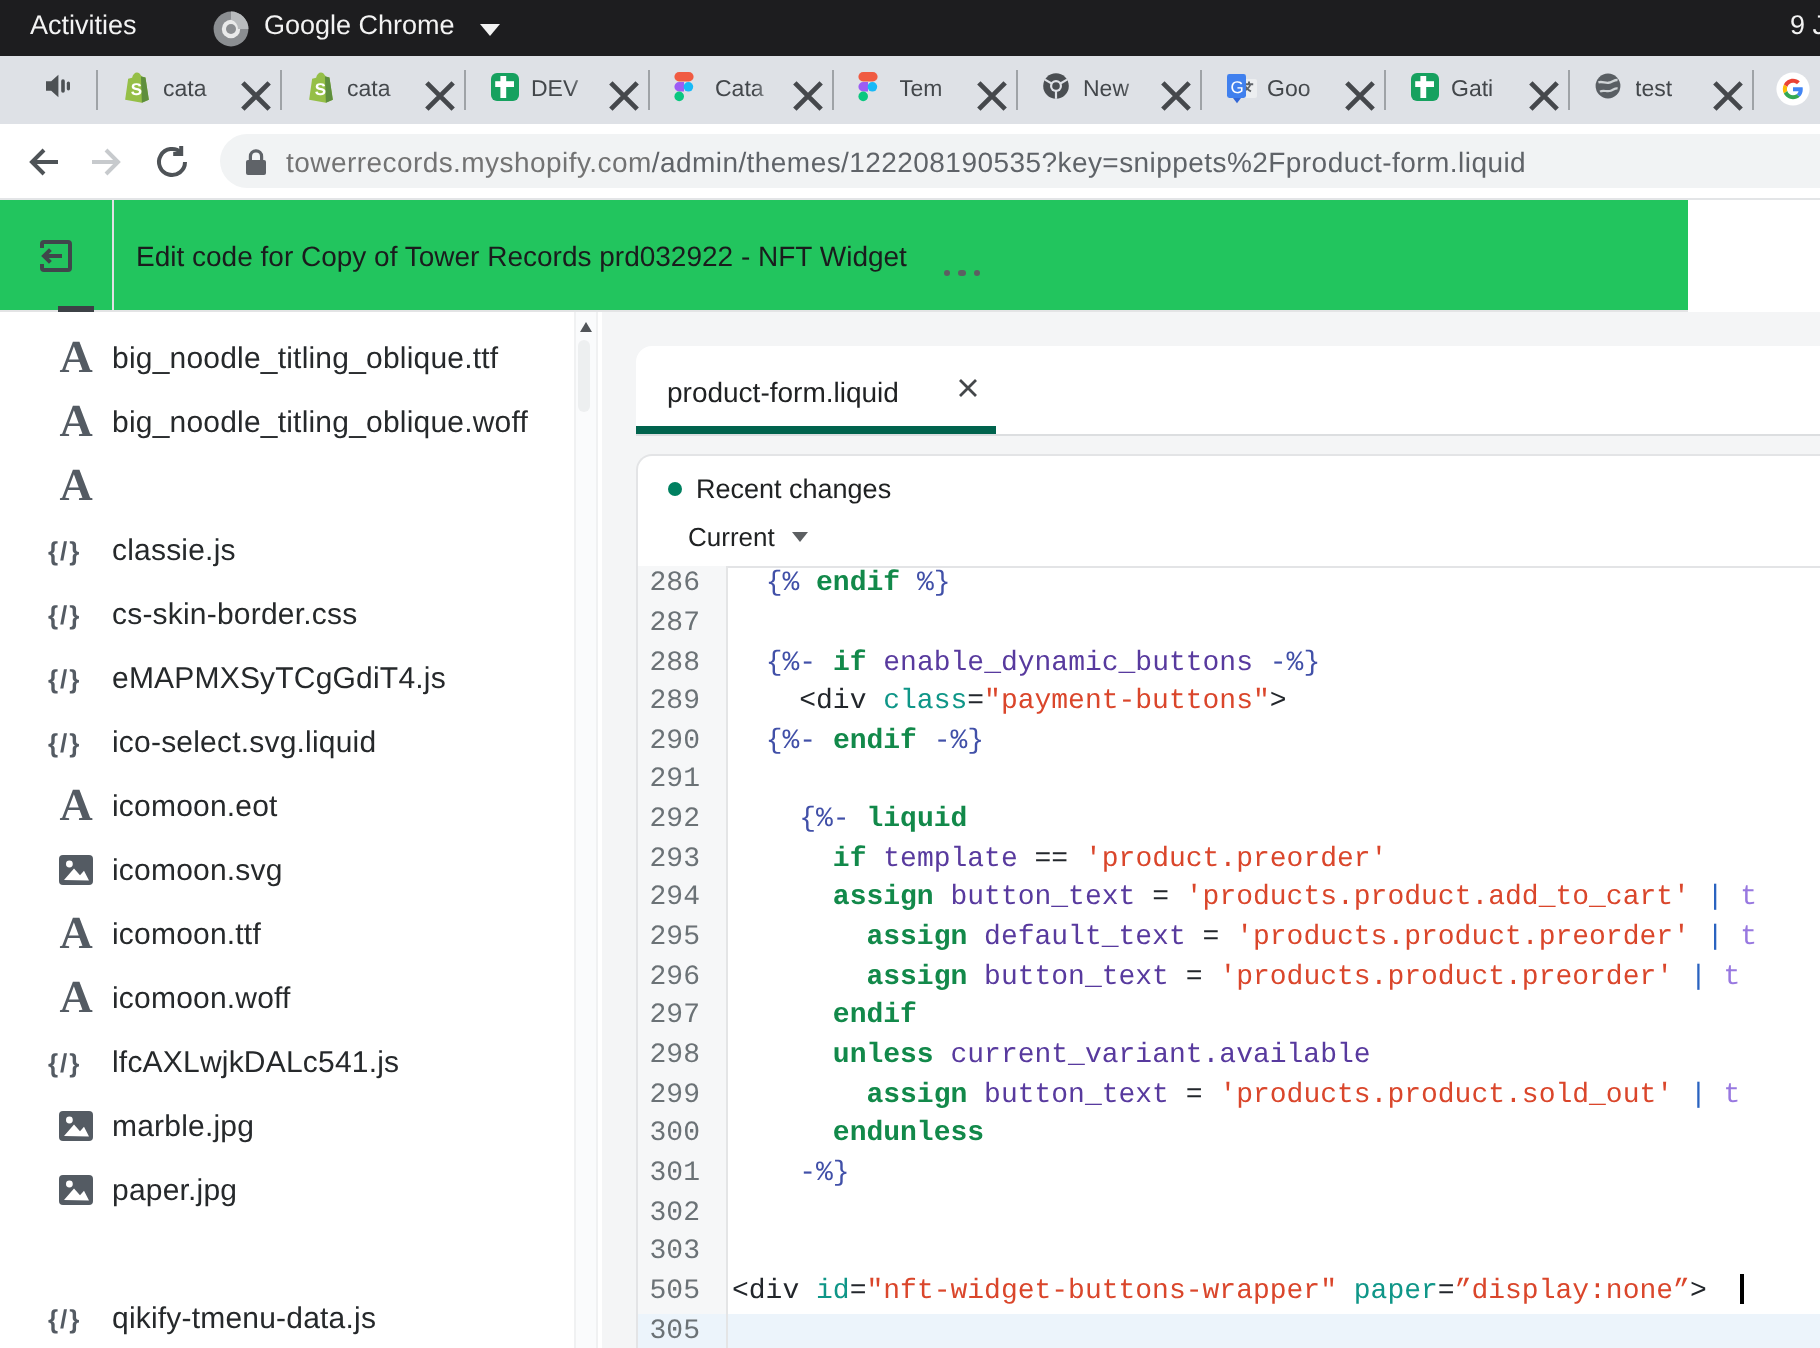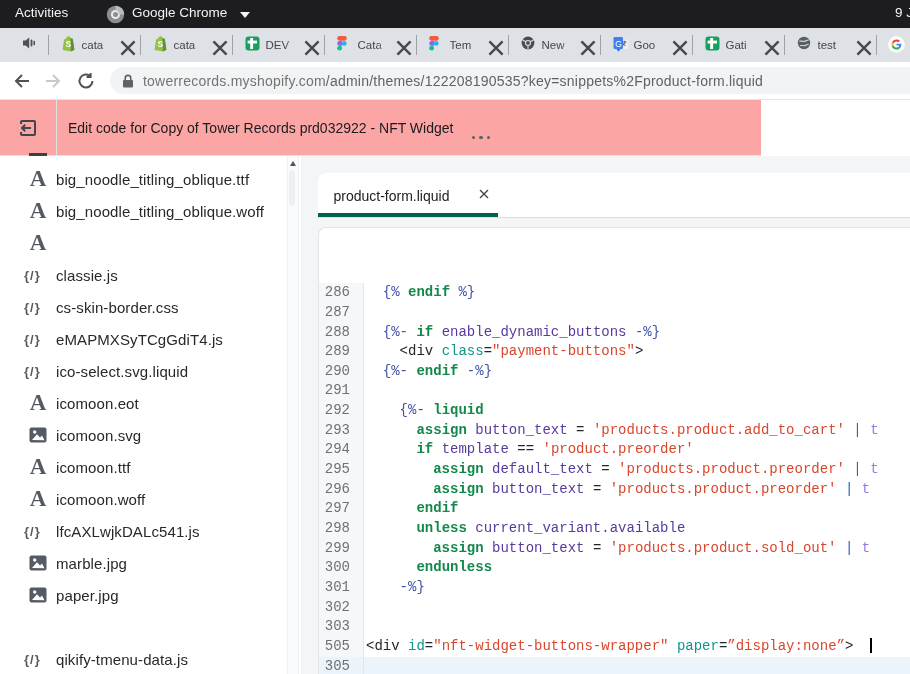--- a/index.html
+++ b/index.html
@@ -5,21 +5,21 @@
 html,body{margin:0;padding:0}
 body{width:910px;height:674px;overflow:hidden;position:relative;font-family:"Liberation Sans",sans-serif;background:#fff}
 .abs{position:absolute}
 #topbar{left:0;top:0;width:910px;height:44px;background:#1d1d1f;color:#f3f3f3;font-size:13.5px}
 #tabstrip{left:0;top:28px;width:910px;height:34px;background:#dee1e6}
 .tabdiv{width:1px;height:20px;top:7px;background:#8a8e92;opacity:.75}
 .tabtxt{top:10.5px;font-size:11.5px;color:#43474b;white-space:nowrap;width:32px;overflow:hidden;-webkit-mask-image:linear-gradient(90deg,#000 60%,transparent 98%)}
 .tabx{top:9px;width:16px;height:16px}
 #toolbar{left:0;top:62px;width:910px;height:37px;background:#fff;border-bottom:1px solid #e3e5e7}
 #omni{left:110px;top:5px;width:805px;height:27px;background:#f1f3f4;border-radius:13.5px 0 0 13.5px}
-#adminhead{left:0;top:100px;width:761px;height:55px;background:#fca5a5;border-bottom:1px solid #e3e4e5}
+#adminhead{left:0;top:100px;width:844px;height:55px;background:#22c55e;border-bottom:1px solid #e3e4e5}
 #content{left:0;top:156px;width:910px;height:518px;background:#fff}
 #graybg{left:301px;top:0;width:609px;height:518px;background:#f4f5f6}
 #edtabs{left:318px;top:17px;width:592px;height:44px;background:#fff;border-bottom:1px solid #dcdee0;border-radius:8px 0 0 0}
 #greenline{left:318px;top:56.5px;width:180px;height:4px;background:#00634d}
 #card{left:318px;top:71px;width:592px;height:447px;background:#fff;border-top:1px solid #e3e4e6;border-left:1px solid #e3e4e6;border-radius:8px 0 0 0}
 #cardhead{left:0;top:0;width:592px;height:55px;border-bottom:1px solid #e3e4e6}
 .row{left:0;width:287px;height:32px}
 .rowtxt{left:56px;top:7px;font-size:15px;letter-spacing:0.1px;color:#26292b;white-space:nowrap}
 .aicon{left:27px;top:2px;width:22px;text-align:center;font-family:"Liberation Serif",serif;font-weight:bold;font-size:23px;color:#545b63}
 .cicon{left:24px;top:7.5px;width:26px;font-size:13px;font-weight:700;color:#545b63;letter-spacing:1px}
@@ -284,20 +284,26 @@
 
   <div class="abs" id="edtabs">
     <div class="abs" style="left:15.5px;top:14.5px;font-size:14px;color:#202223">product-form.liquid</div>
     <svg class="abs" style="left:160px;top:14.5px" width="12" height="12" viewBox="0 0 12 12" stroke="#44474a" stroke-width="1.4" fill="none">
         <path d="M2 2l8 8M10 2l-8 8"></path>
       </svg>
   </div>
   <div class="abs" id="greenline"></div>
 
   <div class="abs" id="card">
+    <div class="abs" id="cardhead">
+      <div class="abs" style="left:15px;top:12.5px;width:7px;height:7px;border-radius:50%;background:#008060"></div>
+      <div class="abs" style="left:29px;top:9px;font-size:13.5px;color:#202223">Recent changes</div>
+      <div class="abs" style="left:25px;top:33px;font-size:13px;color:#202223">Current</div>
+      <div class="abs" style="left:77px;top:38px;width:0;height:0;border-left:4.5px solid transparent;border-right:4.5px solid transparent;border-top:5px solid #5c5f62"></div>
+    </div>
     <div class="abs" style="left:0;top:55.2px;width:43.5px;height:373.5px;background:#f6f7f8"></div>
       <div class="abs" style="left:0;top:428.7px;width:591px;height:19.7px;background:#ecf4fb"></div>
       <div class="abs" id="gutter" style="left:0;top:55.2px;width:31px;border-right:1px solid #e4e5e6;text-align:right;padding-right:12.5px;color:#6b7276">
         <div class="cl mono">286</div>
         <div class="cl mono">287</div>
         <div class="cl mono">288</div>
         <div class="cl mono">289</div>
         <div class="cl mono">290</div>
         <div class="cl mono">291</div>
         <div class="cl mono">292</div>
@@ -316,22 +322,22 @@
         <div class="cl mono">305</div>
       </div>
     <div class="abs" id="code" style="left:47px;top:55.2px;width:544px;overflow:hidden">
         <div class="cl mono">  <span class="p">{%</span> <span class="k">endif</span> <span class="p">%}</span></div>
         <div class="cl mono"></div>
         <div class="cl mono">  <span class="p">{%-</span> <span class="k">if</span> <span class="v">enable_dynamic_buttons</span> <span class="p">-%}</span></div>
         <div class="cl mono">    <span class="t">&lt;div</span> <span class="a">class</span><span class="t">=</span><span class="s">"payment-buttons"</span><span class="t">&gt;</span></div>
         <div class="cl mono">  <span class="p">{%-</span> <span class="k">endif</span> <span class="p">-%}</span></div>
         <div class="cl mono"></div>
         <div class="cl mono">    <span class="p">{%-</span> <span class="k">liquid</span></div>
+        <div class="cl mono">      <span class="k">if</span> <span class="v">template</span> <span class="eq">==</span> <span class="s">'product.preorder'</span></div>
         <div class="cl mono">      <span class="k">assign</span> <span class="v">button_text</span> <span class="eq">=</span> <span class="s">'products.product.add_to_cart'</span> <span class="pi">|</span> <span class="f">t</span></div>
-        <div class="cl mono">      <span class="k">if</span> <span class="v">template</span> <span class="eq">==</span> <span class="s">'product.preorder'</span></div>
         <div class="cl mono">        <span class="k">assign</span> <span class="v">default_text</span> <span class="eq">=</span> <span class="s">'products.product.preorder'</span> <span class="pi">|</span> <span class="f">t</span></div>
         <div class="cl mono">        <span class="k">assign</span> <span class="v">button_text</span> <span class="eq">=</span> <span class="s">'products.product.preorder'</span> <span class="pi">|</span> <span class="f">t</span></div>
         <div class="cl mono">      <span class="k">endif</span></div>
         <div class="cl mono">      <span class="k">unless</span> <span class="v">current_variant.available</span></div>
         <div class="cl mono">        <span class="k">assign</span> <span class="v">button_text</span> <span class="eq">=</span> <span class="s">'products.product.sold_out'</span> <span class="pi">|</span> <span class="f">t</span></div>
         <div class="cl mono">      <span class="k">endunless</span></div>
         <div class="cl mono">    <span class="p">-%}</span></div>
         <div class="cl mono"></div>
         <div class="cl mono"></div>
         <div class="cl mono"><span class="t">&lt;div</span> <span class="a">id</span><span class="t">=</span><span class="s">"nft-widget-buttons-wrapper"</span> <span class="a">paper</span><span class="t">=</span><span class="s">”display:none”</span><span class="t">&gt;</span>  <span style="display:inline-block;width:1.5px;height:15px;background:#000;vertical-align:-3px"></span></div>

